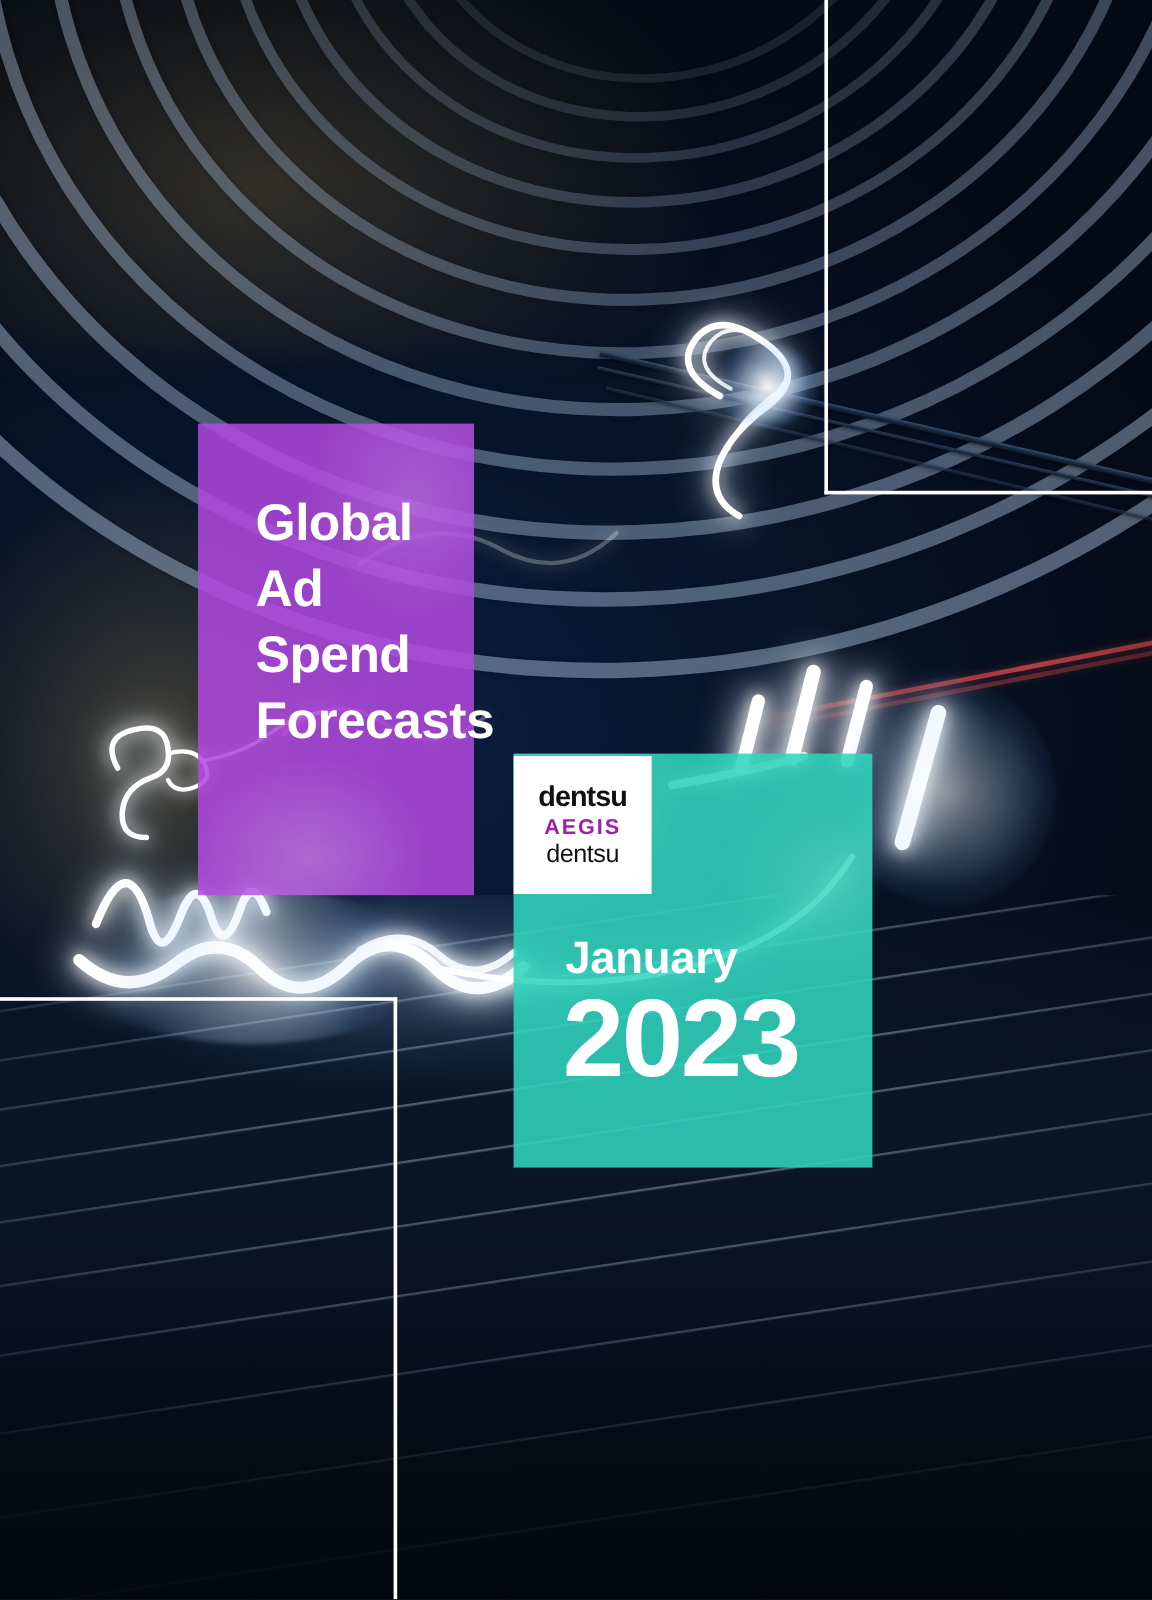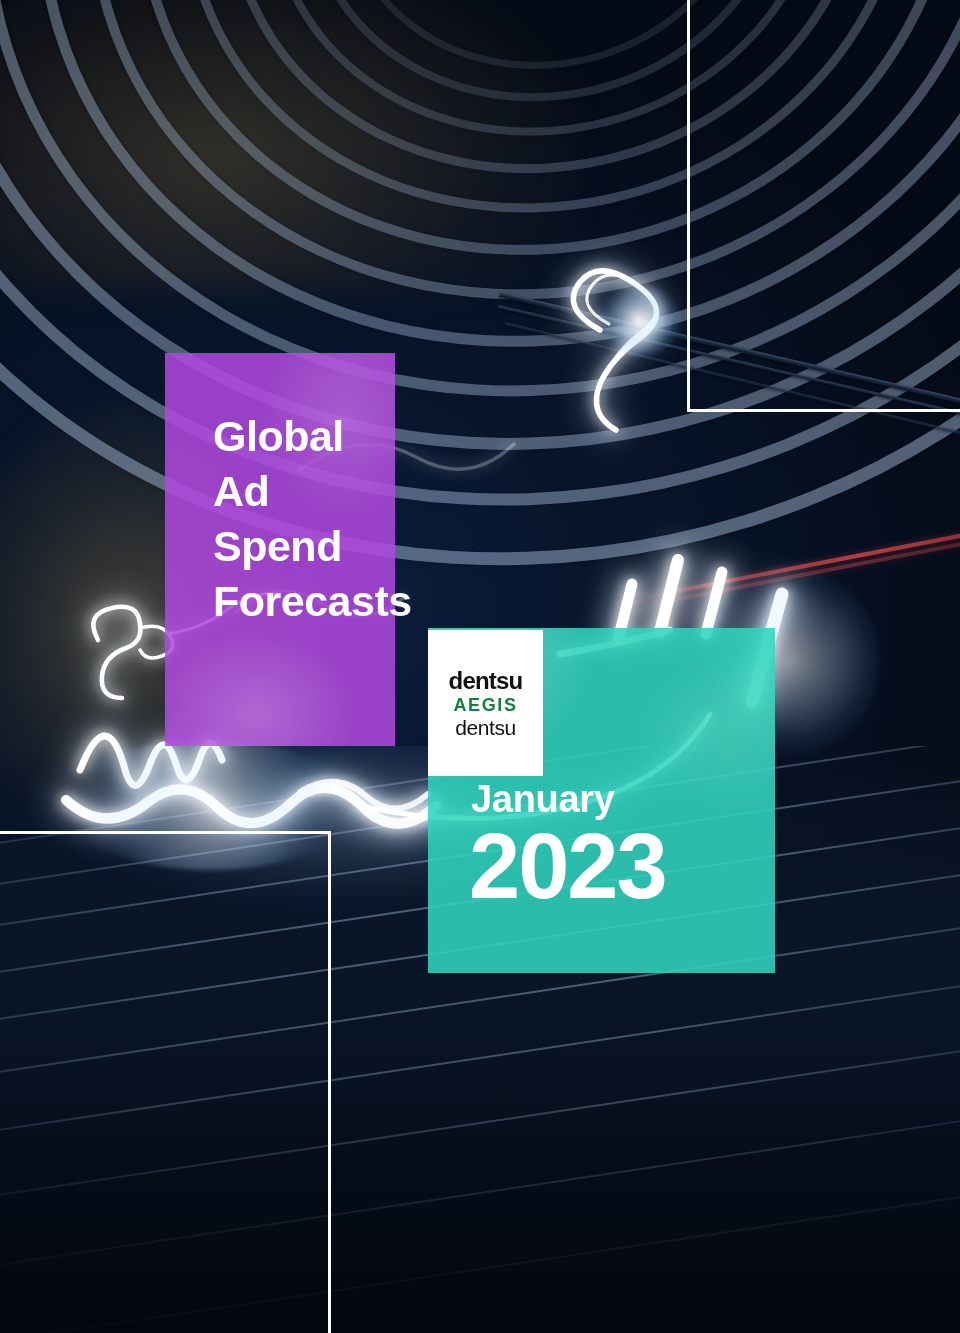--- a/index.html
+++ b/index.html
@@ -113,52 +113,52 @@
     color:#ffffff;
     font-weight:bold;
     font-size:43px;
     line-height:1.28;
     letter-spacing:-0.5px;
     white-space:pre-line;
   }
 
   .teal-box{
     position:absolute;
-    left:428px;top:628px;width:347px;height:345px;
+    left:428px;top:628px;width:299px;height:345px;
     background:rgba(48,212,189,.88);
   }
   .teal-inner-glow{
     position:absolute;inset:0;
     background:
       radial-gradient(ellipse 48% 40% at 14% 10%, rgba(255,255,255,.22) 0%, rgba(255,255,255,0) 70%),
       radial-gradient(ellipse 40% 34% at 88% 30%, rgba(255,255,255,.10) 0%, rgba(255,255,255,0) 72%);
   }
   .date-month{
     position:absolute;left:43px;top:152px;
     color:#fff;font-weight:bold;font-size:38px;letter-spacing:-0.3px;line-height:1;
   }
   .date-year{
     position:absolute;left:41px;top:192px;
     color:#fff;font-weight:bold;font-size:92px;letter-spacing:-2px;line-height:1;
   }
 
   
   .logo-box{
-    position:absolute;left:428px;top:630px;width:115px;height:146px;
+    position:absolute;left:428px;top:630px;width:115px;height:115px;
     background:#ffffff;
     display:flex;flex-direction:column;
     align-items:center;justify-content:center;
     gap:3px;
   }
   .logo-dentsu{
     color:#111111;font-weight:bold;font-size:24px;
     letter-spacing:-0.8px;line-height:1;
   }
   .logo-aegis{
-    color:#15803d;font-weight:bold;font-size:18px;
+    color:#a21caf;font-weight:bold;font-size:18px;
     letter-spacing:1.6px;line-height:1;
   }
   .logo-network{
     color:#111111;font-weight:normal;font-size:21px;
     letter-spacing:-0.4px;line-height:1;
   }
 </style>
 </head>
 <body>
 

